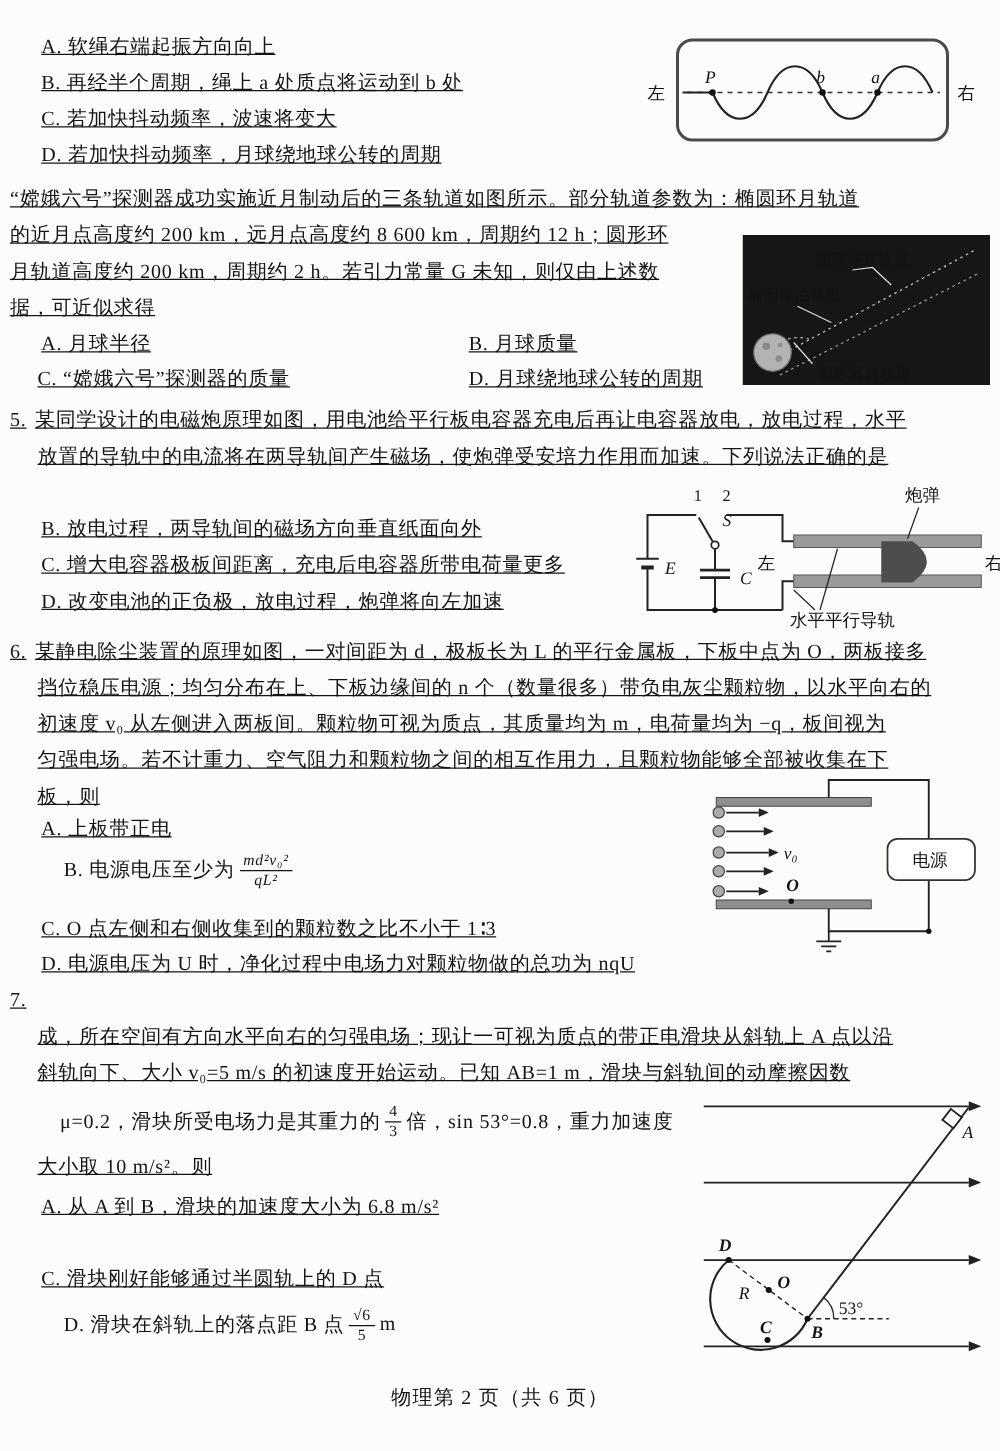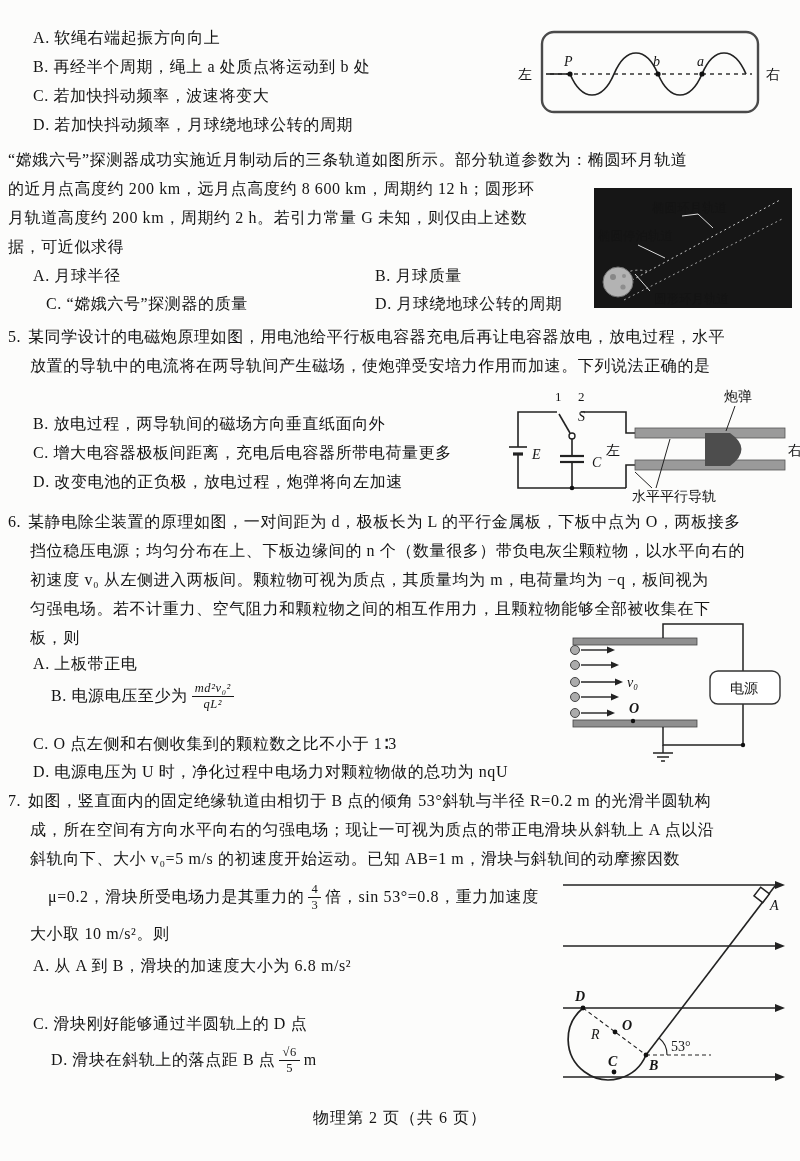--- a/index.html
+++ b/index.html
@@ -1,21 +1,21 @@
 <!DOCTYPE html>
 <html><head>
 <meta charset="utf-8">
 <style>
   html,body{margin:0;padding:0;background:#e8e8e8;}
   .page{
     position:relative;width:800px;height:1161px;margin:0 auto;
     background:#fcfcfb;color:#141414;overflow:hidden;
     font-family:"Liberation Serif","DejaVu Serif",serif;
   }
-  .ln{position:absolute;white-space:nowrap;font-size:16px;line-height:20px;letter-spacing:0.6px;}
+  .ln{position:absolute;white-space:nowrap;font-size:16px;line-height:20px;letter-spacing:0.6px;text-decoration:underline;}
   .fline{position:absolute;display:flex;align-items:center;white-space:nowrap;font-size:16px;letter-spacing:0.6px;margin-left:18px;}
   .frac{display:inline-flex;flex-direction:column;align-items:center;font-size:12.5px;line-height:1.15;margin:0 4px;}
   .frac .fn{border-bottom:1px solid #141414;padding:0 3px;}
   .frac .fd{padding:0 2px;}
   .it{font-style:italic;}
   .fig{position:absolute;}
   svg text{font-family:"Liberation Serif","DejaVu Serif",serif;fill:#141414;}
   svg .cjk{font-size:14px;}
   svg .var{font-style:italic;font-size:14px;}
   .footer{position:absolute;left:0;right:0;text-align:center;font-size:16px;letter-spacing:1px;}
@@ -44,21 +44,21 @@
     <text x="137" y="39" class="var">b</text>
     <text x="181" y="39" class="var">a</text>
   </svg>
 
   <div class="ln" style="left:8px;top:150px">“嫦娥六号”探测器成功实施近月制动后的三条轨道如图所示。部分轨道参数为：椭圆环月轨道</div>
   <div class="ln" style="left:8px;top:179px">的近月点高度约 200 km，远月点高度约 8 600 km，周期约 12 h；圆形环</div>
   <div class="ln" style="left:8px;top:208px">月轨道高度约 200 km，周期约 2 h。若引力常量 G 未知，则仅由上述数</div>
   <div class="ln" style="left:8px;top:237px">据，可近似求得</div>
   <div class="ln" style="left:33px;top:266px">A. 月球半径</div>
   <div class="ln" style="left:375px;top:266px">B. 月球质量</div>
-  <div class="ln" style="left:46px;top:294px">C. “嫦娥六号”探测器的质量</div>
+  <div class="ln" style="left:30px;top:294px">C. “嫦娥六号”探测器的质量</div>
   <div class="ln" style="left:375px;top:294px">D. 月球绕地球公转的周期</div>
 
   <svg class="fig" style="left:594px;top:188px" width="198" height="120" viewBox="0 0 198 120">
     <rect x="0" y="0" width="198" height="120" fill="#161616"></rect>
     <path d="M16,104 L186,12" stroke="#c8c8c8" stroke-width="1" stroke-dasharray="2,3" fill="none"></path>
     <path d="M30,112 L190,30" stroke="#9f9f9f" stroke-width="1" stroke-dasharray="2,3" fill="none"></path>
     <path d="M14,102 Q30,76 56,84" stroke="#bdbdbd" stroke-width="1" stroke-dasharray="2,3" fill="none"></path>
     <circle cx="24" cy="94" r="15" fill="#b3b3b3" stroke="#6e6e6e" stroke-width="1"></circle>
     <circle cx="19" cy="89" r="3" fill="#878787"></circle>
     <circle cx="29" cy="99" r="2.6" fill="#8d8d8d"></circle>
@@ -157,21 +157,20 @@
     <path d="M110,22 L110,8 L190,8 L190,55" fill="none" stroke="#222" stroke-width="1.5"></path>
     <path d="M110,111 L110,129 L190,129 L190,88" fill="none" stroke="#222" stroke-width="1.5"></path>
     <circle cx="190" cy="129" r="2.2" fill="#111"></circle>
     <rect x="157" y="55" width="70" height="33" rx="8" fill="#fff" stroke="#333" stroke-width="1.4"></rect>
     <text x="177" y="77" class="cjk" font-size="15">电源</text>
 
     <path d="M110,129 L110,137 M100,137 L120,137 M104,141 L116,141 M108,145 L112,145" fill="none" stroke="#222" stroke-width="1.4"></path>
   </svg>
 
   <div class="ln" style="left:8px;top:791px">7.</div>
-  <div class="ln" style="left:28px;top:791px">如图，竖直面内的固定绝缘轨道由相切于 B 点的倾角 53°斜轨与半径 R=0.2 m 的光滑半圆轨构</div>
   <div class="ln" style="left:30px;top:820px">成，所在空间有方向水平向右的匀强电场；现让一可视为质点的带正电滑块从斜轨上 A 点以沿</div>
   <div class="ln" style="left:30px;top:849px">斜轨向下、大小 v₀=5 m/s 的初速度开始运动。已知 AB=1 m，滑块与斜轨间的动摩擦因数</div>
   <div class="fline" style="left:30px;top:876px;height:42px">
     <span>μ=0.2，滑块所受电场力是其重力的</span>
     <span class="frac">
         <span class="fn">4</span>
         <span class="fd">3</span>
       </span>
     <span>倍，sin 53°=0.8，重力加速度</span>
   </div>

